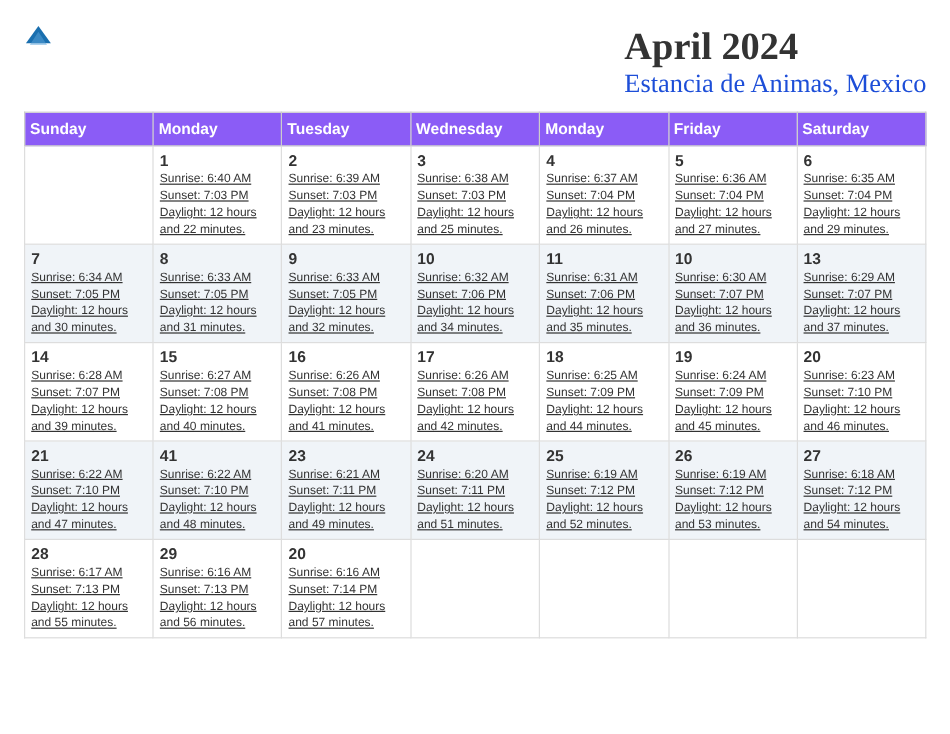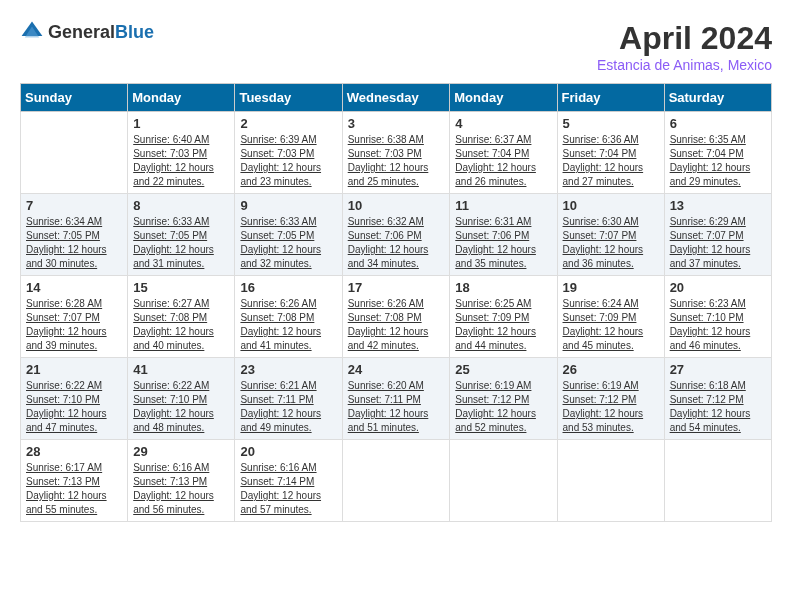--- a/index.html
+++ b/index.html
@@ -31,38 +31,38 @@
       font-size: 18px;
       font-weight: bold;
       color: #1a6faf;
       line-height: 1;
     }
     .logo-icon {
       width: 24px;
       height: 24px;
     }
     .title-area {
-      text-align: right;
+      font-family: Liberation Serif, serif;
     }
     .month-title {
       font-size: 32px;
       font-weight: bold;
       color: #333;
     }
     .location-title {
-      font-size: 14px;
-      color: #8b5cf6;
+      font-size: 22px;
+      color: #1d4ed8;
     }
     .calendar {
       width: 100%;
       border-collapse: collapse;
       font-size: 11px;
     }
     .calendar th {
-      background: #0369a1;
+      background: #8b5cf6;
       color: #fff;
       padding: 6px 4px;
       text-align: left;
       font-size: 13px;
       font-weight: bold;
       border: 1px solid #ccc;
     }
     .calendar td {
       vertical-align: top;
       padding: 4px 5px;
@@ -99,23 +99,20 @@
   </style>
 </head>
 <body>
 
 <div class="header-area">
   <div class="logo">
     <svg class="logo-icon" viewBox="0 0 30 30" width="30" height="30">
       <polygon points="15,2 28,20 2,20" fill="#1a6faf"></polygon>
       <polygon points="15,8 24,22 6,22" fill="#5ba3d9" opacity="0.5"></polygon>
     </svg>
-    <div>
-      <span class="logo-text-general">General</span><span class="logo-text-blue">Blue</span>
-    </div>
   </div>
   <div class="title-area">
     <div class="month-title">April 2024</div>
     <div class="location-title">Estancia de Animas, Mexico</div>
   </div>
 </div>
 
 <table class="calendar">
   <thead>
     <tr>

